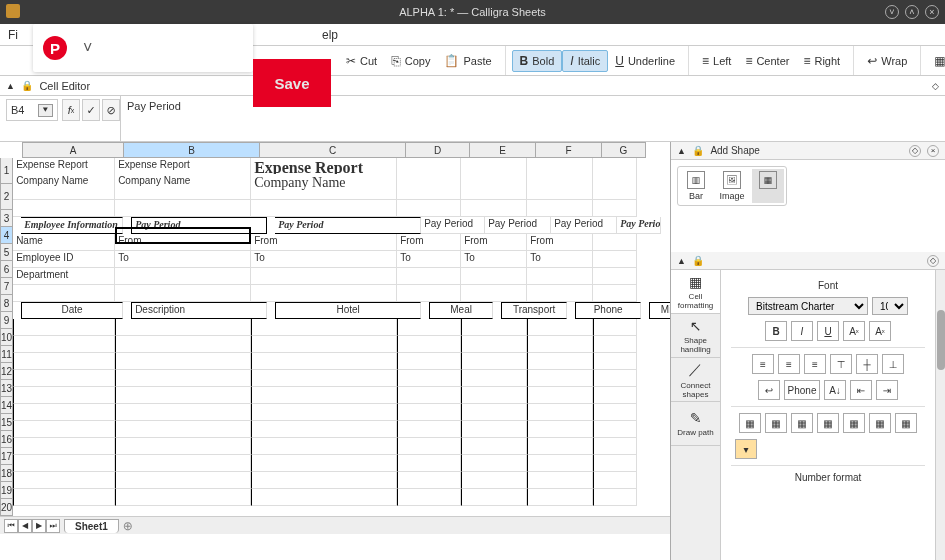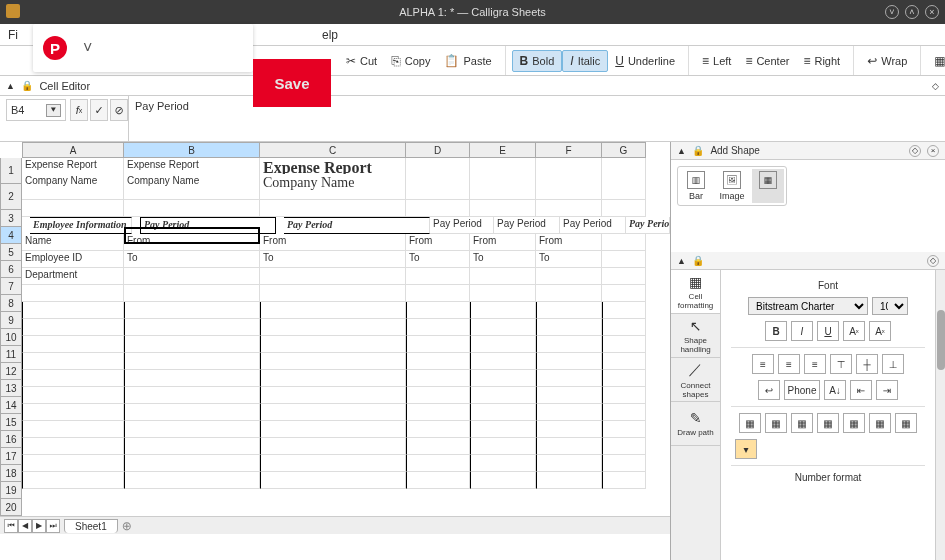--- a/index.html
+++ b/index.html
@@ -28,21 +28,21 @@
 .toolbar .tbtn .icon { font-size: 12px;}
 .toolbar .tbtn.bold .icon { font-weight:bold;}
 .toolbar .tbtn.italic .icon { font-style:italic;}
 .toolbar .tbtn.underline .icon { text-decoration:underline;}
 
 .celleditorbar { height: 20px; background:#fff; border-bottom:1px solid #ccc; display:flex; align-items:center; padding: 0 6px; gap: 6px;}
 .celleditorbar .tri { font-size: 9px;}
 .celleditorbar .lock { font-size: 10px;}
 
 .formula-row { height: 46px; background:#fff; border-bottom:1px solid #ccc; display:flex; align-items:flex-start; }
-.formula-row .cellref { width: 60px; height: 22px; border:1px solid #ccc; margin:3px 0 0 6px; display:flex; align-items:center; padding:0 4px; font-size:11px;}
+.formula-row .cellref { width: 52px; height: 22px; border:1px solid #ccc; margin:3px 0 0 6px; display:flex; align-items:center; padding:0 4px; font-size:11px;}
 .formula-row .cellref .dd { margin-left:auto; font-size:9px; border:1px solid #999; padding:0 3px; background:#eee;}
 .formula-row .btns { display:flex; margin:3px 0 0 4px; gap:2px;}
 .formula-row .btns .b { width:18px; height:22px; border:1px solid #ccc; background:#f5f5f5; display:flex; align-items:center; justify-content:center; font-size:11px;}
 .formula-row .text { flex:1; height:100%; border-left:1px solid #ccc; padding:4px 6px; font-size:11px; background:#fff;}
 
 .main { display:flex; height: 422px; }
 .sheet-area { width: 670px; overflow:hidden; position:relative; background:#fff;}
 .colheads { display:flex; height:16px; margin-left:22px; }
 .colheads .ch { border:1px solid #aaa; border-left:none; background:#eee; display:flex; align-items:center; justify-content:center; font-size:10px;}
 .colheads .ch.selected { background:#bde0ff;}
@@ -62,21 +62,21 @@
 .cell.serif { font-family: "Times New Roman", serif;}
 .cell.center { text-align:center;}
 .cell.bordered-t { border-top:1px solid #000;}
 .cell.bordered-b { border-bottom:1px solid #000;margin-left:8px;}
 .cell.bordered-l { border-left:1px solid #000;}
 .cell.bordered-r { border-right:1px solid #000;}
 .active-cell-outline { position:absolute; border:2px solid #000; pointer-events:none;}
 
 .sheet-tabs { height: 18px; border-top:1px solid #ccc; background:#eee; display:flex; align-items:center; padding-left:4px; gap:0;}
 .sheet-tabs .nav { width:14px; height:14px; border:1px solid #aaa; background:#fff; display:flex; align-items:center; justify-content:center; font-size:8px;}
-.sheet-tabs .tab { padding: 1px 10px; border:1px solid #aaa; border-bottom:none; background:#fff; border-radius: 0 0 4px 4px; font-size:10px; margin-left:4px;}
+.sheet-tabs .tab { padding: 1px 10px; border:1px solid #aaa; border-bottom:none; background:#fff; border-radius: 0 0 4px 4px; font-size:10px; margin-left:4px;font-weight:bold;}
 .sheet-tabs .add { margin-left:4px; font-size:12px; color:#888;}
 
 .right-panels { flex:1; display:flex; flex-direction:column; border-left:1px solid #aaa;}
 .panel-head { height:18px; border-bottom:1px solid #ccc; background:#f4f4f4; display:flex; align-items:center; padding:0 6px; gap:6px; font-size:10px;}
 .panel-head .tri { font-size:9px;}
 .panel-head .spacer { margin-left:auto;}
 .panel-head .btn { width:12px; height:12px; border:1px solid #aaa; border-radius:50%; display:flex; align-items:center; justify-content:center; font-size:8px;}
 
 .addshape-body { height: 92px; background:#fff; padding:6px; }
 .shape-btns { display:flex; gap:4px; border:1px solid #ccc; width:fit-content; padding:2px; border-radius:3px;}
@@ -314,20 +314,29 @@
         <div class="cell-row">
           <div class="cell cA"></div>
             <div class="cell cB"></div>
             <div class="cell cC"></div>
             <div class="cell cD"></div>
             <div class="cell cE"></div>
             <div class="cell cF"></div>
             <div class="cell cG"></div>
         </div>
 
+        <div class="cell-row">
+          <div class="cell cA center bordered-t bordered-b bordered-l">Date</div>
+          <div class="cell cB bordered-t bordered-b bordered-l">Description</div>
+          <div class="cell cC center bordered-t bordered-b bordered-l">Hotel</div>
+          <div class="cell cD center bordered-t bordered-b bordered-l">Meal</div>
+          <div class="cell cE center bordered-t bordered-b bordered-l">Transport</div>
+          <div class="cell cF center bordered-t bordered-b bordered-l">Phone</div>
+          <div class="cell cG center bordered-t bordered-b bordered-l">Misc</div>
+        </div>
 
         <div class="cell-row">
             <div class="cell cA bordered-l"></div>
             <div class="cell cB bordered-l"></div>
             <div class="cell cC bordered-l"></div>
             <div class="cell cD bordered-l"></div>
             <div class="cell cE bordered-l"></div>
             <div class="cell cF bordered-l"></div>
             <div class="cell cG bordered-l"></div>
           </div>

